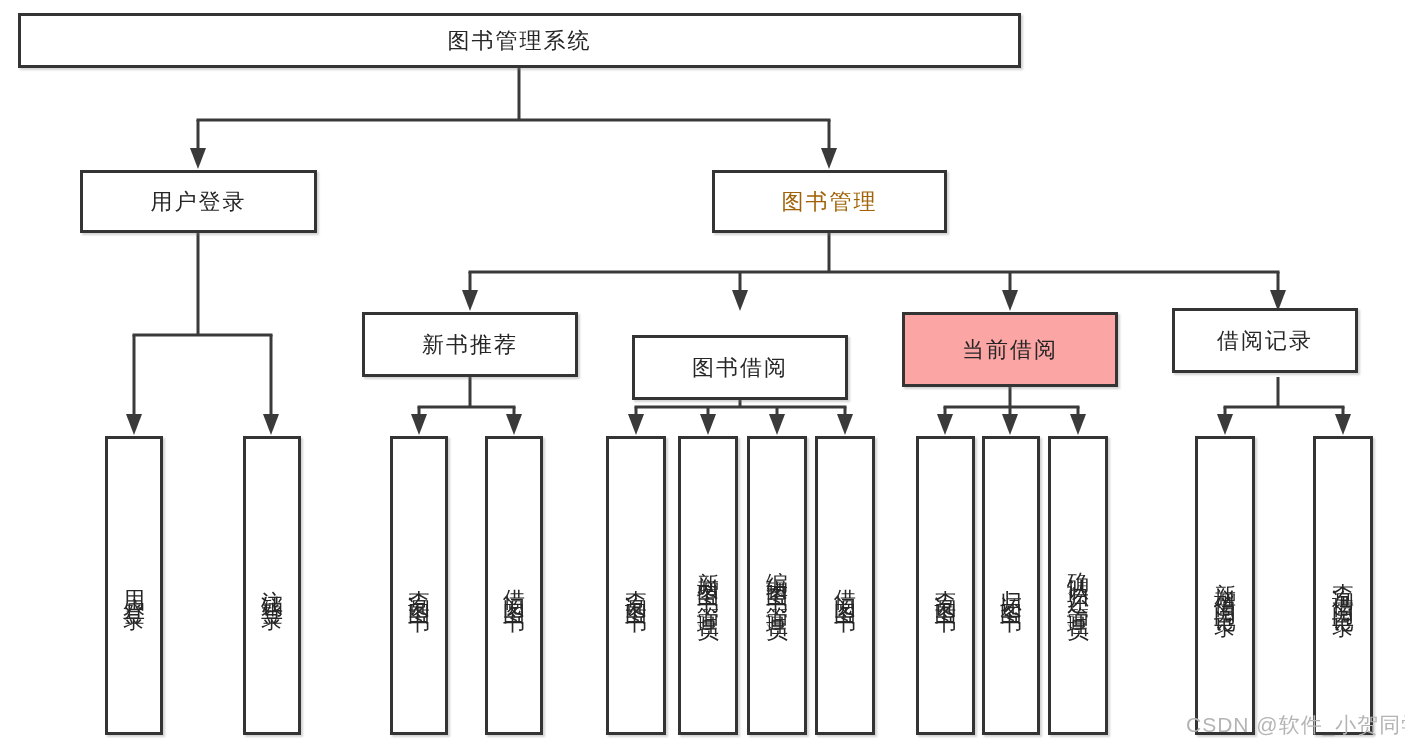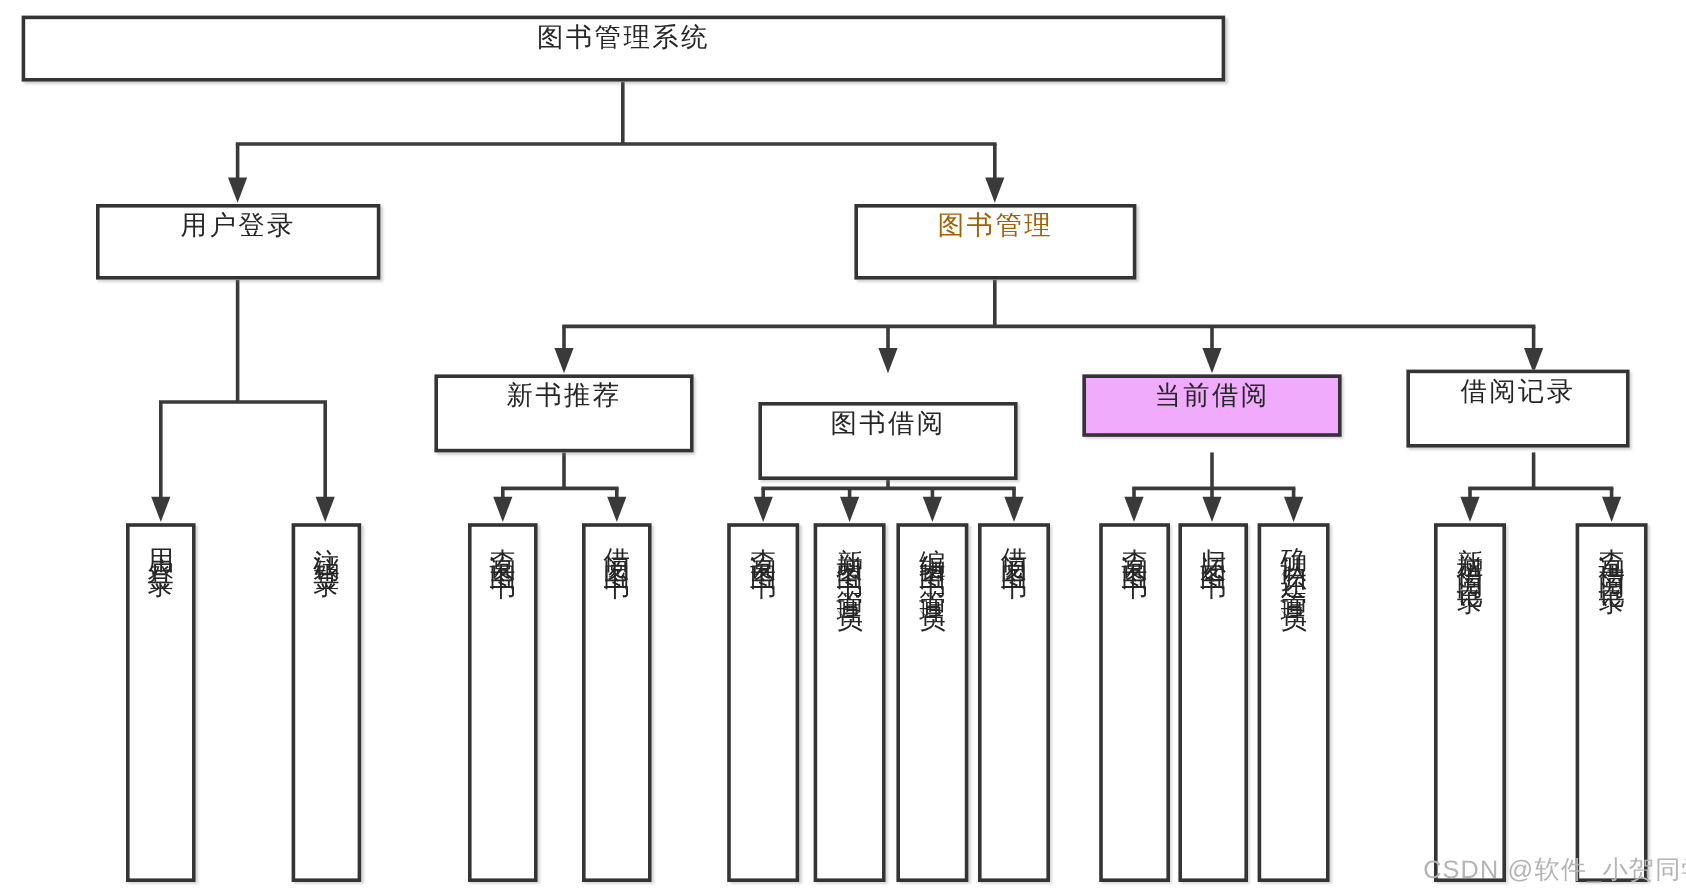--- a/index.html
+++ b/index.html
@@ -18,20 +18,21 @@
     z-index: 1;
   }
   .node-layer { position: absolute; left: 0; top: 0; width: 100%; height: 100%; z-index: 2; }
   .node {
     position: absolute;
     box-sizing: border-box;
     background: #ffffff;
     border: 3px solid #343434;
     box-shadow: 2px 2px 2px rgba(130,130,130,0.35);
     display: flex;
+    align-items: center;
     justify-content: center;
     color: #262626;
   }
   .node.horizontal .label {
     font-size: 22px;
     letter-spacing: 2px;
     white-space: nowrap;
   }
   .node.vertical .label {
     writing-mode: vertical-rl;
@@ -133,21 +134,21 @@
       </div>
       <div class="node horizontal" style="left: 712px; top: 170px; width: 235px; height: 63px; border-color: rgb(52, 52, 52); background: rgb(255, 255, 255); color: #a16207;">
         <span class="label">图书管理</span>
       </div>
       <div class="node horizontal" style="left: 362px; top: 312px; width: 216px; height: 65px; border-color: rgb(52, 52, 52); background: rgb(255, 255, 255); color: rgb(38, 38, 38);">
         <span class="label">新书推荐</span>
       </div>
       <div class="node horizontal" style="left: 632px; top: 312px; width: 216px; height: 65px; border-color: rgb(52, 52, 52); background: rgb(255, 255, 255); color: rgb(38, 38, 38); margin-top: 23px;">
         <span class="label">图书借阅</span>
       </div>
-      <div class="node horizontal" style="left: 902px; top: 312px; width: 216px; height: 52px; border-color: rgb(52, 52, 52); background: #f0abfc; color: rgb(38, 38, 38);">
+      <div class="node horizontal" style="left: 902px; top: 312px; width: 216px; height: 75px; border-color: rgb(52, 52, 52); background: #fca5a5; color: rgb(38, 38, 38);">
         <span class="label">当前借阅</span>
       </div>
       <div class="node horizontal" style="left: 1172px; top: 308px; width: 186px; height: 65px; border-color: rgb(52, 52, 52); background: rgb(255, 255, 255); color: rgb(38, 38, 38);">
         <span class="label">借阅记录</span>
       </div>
       <div class="node vertical" style="left: 105px; top: 436px; width: 58px; height: 299px; border-color: rgb(52, 52, 52); background: rgb(255, 255, 255); color: rgb(38, 38, 38);">
         <span class="label">用户登录</span>
       </div>
       <div class="node vertical" style="left: 243px; top: 436px; width: 58px; height: 299px; border-color: rgb(52, 52, 52); background: rgb(255, 255, 255); color: rgb(38, 38, 38);">
         <span class="label">注销登录</span>

